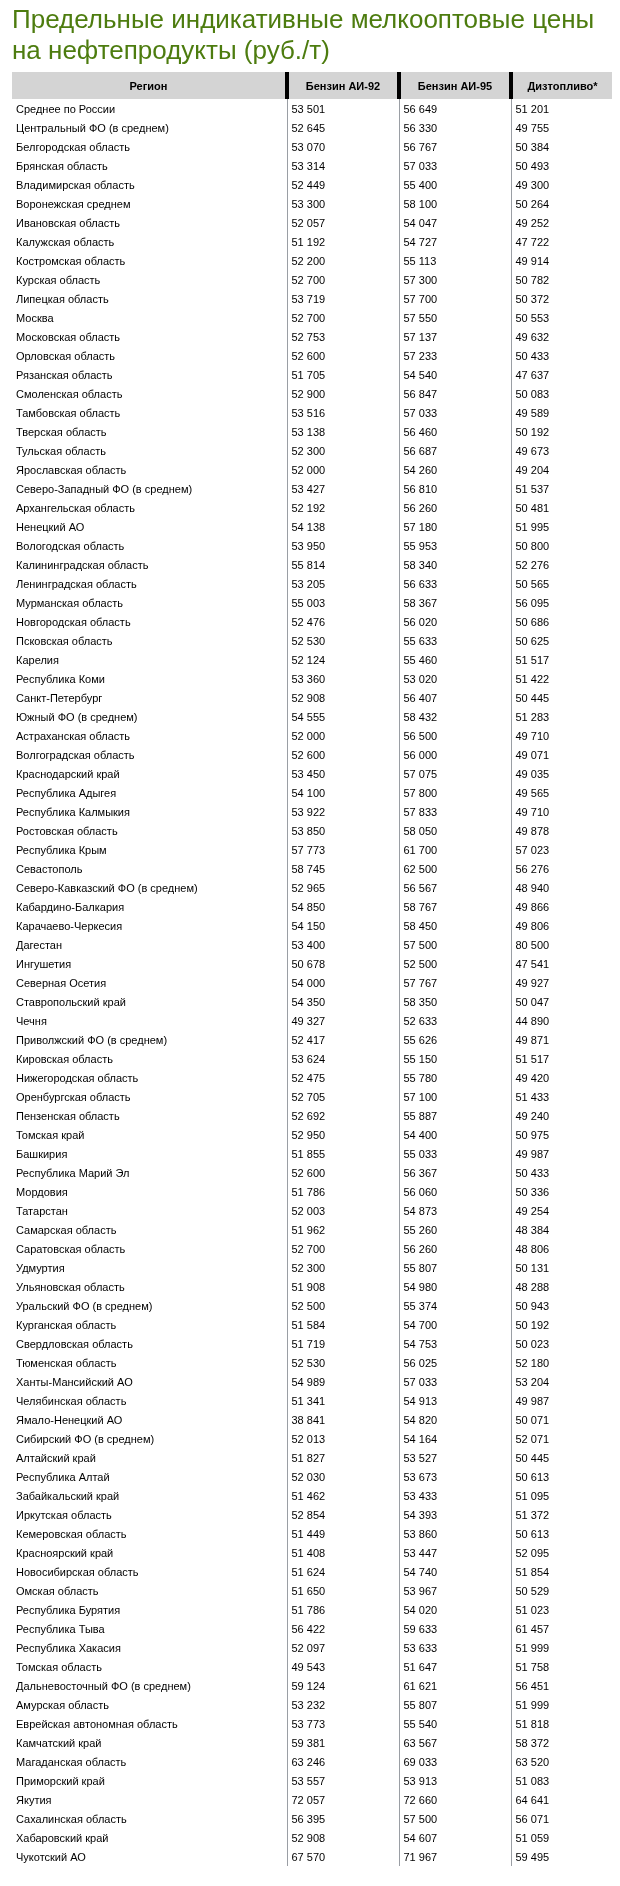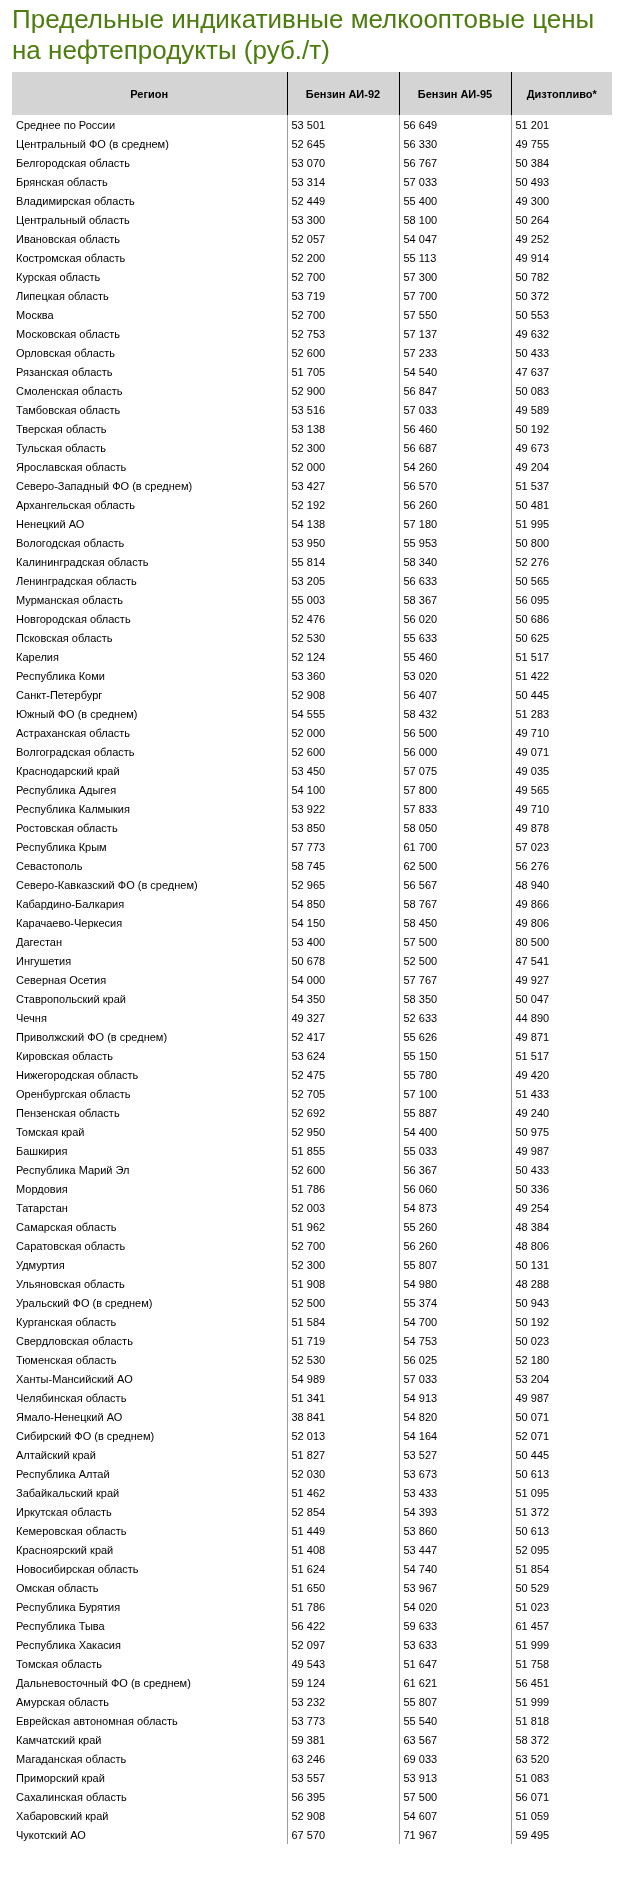--- a/index.html
+++ b/index.html
@@ -5,23 +5,23 @@
   html, body { margin: 0; padding: 0; background: #ffffff; }
   body { width: 620px; height: 1886px; position: relative; overflow: hidden;
          font-family: "Liberation Sans", sans-serif; color: #000; }
   .title { position: absolute; left: 12px; top: 4px; width: 600px;
            font-size: 26px; line-height: 31px; font-weight: normal; color: #4d7c0f; margin: 0; }
   table.prices { position: absolute; left: 12px; top: 72px; width: 600px;
                  border-collapse: collapse; table-layout: fixed; font-size: 11px; }
   table.prices col.c-region { width: 275px; }
   table.prices col.c-num { width: 112px; }
   table.prices col.c-last { width: 101px; }
-  thead th { background: #d4d4d4; font-weight: bold; height: 19px; padding: 12px;
+  thead th { background: #d4d4d4; font-weight: bold; height: 19px; padding: 4px;
              text-align: center; font-size: 11px; border: none; }
-  thead th + th { border-left: 1px solid #000000; }
+  thead th + th { border-left: 4px solid #000000; }
   tbody td { height: 19px; padding: 0 0 0 4px; white-space: nowrap; vertical-align: middle; }
   tbody td.num { border-left: 1px solid #9a9ea4; }
   tbody tr.bold td { font-weight: normal; }
 </style>
 </head>
 <body>
 
 <h1 class="title">Предельные индикативные мелкооптовые цены на нефтепродукты (руб./т)</h1>
 
 <table class="prices">
@@ -64,32 +64,38 @@
         <td class="num">57 033</td>
         <td class="num">50 493</td>
       </tr>
       <tr>
         <td>Владимирская область</td>
         <td class="num">52 449</td>
         <td class="num">55 400</td>
         <td class="num">49 300</td>
       </tr>
       <tr>
-        <td>Центральный область</td>
+        <td>Воронежская среднем</td>
         <td class="num">53 300</td>
         <td class="num">58 100</td>
         <td class="num">50 264</td>
       </tr>
       <tr>
         <td>Ивановская область</td>
         <td class="num">52 057</td>
         <td class="num">54 047</td>
         <td class="num">49 252</td>
       </tr>
       <tr>
+        <td>Калужская область</td>
+        <td class="num">51 192</td>
+        <td class="num">54 727</td>
+        <td class="num">47 722</td>
+      </tr>
+      <tr>
         <td>Костромская область</td>
         <td class="num">52 200</td>
         <td class="num">55 113</td>
         <td class="num">49 914</td>
       </tr>
       <tr>
         <td>Курская область</td>
         <td class="num">52 700</td>
         <td class="num">57 300</td>
         <td class="num">50 782</td>
@@ -150,21 +156,21 @@
       </tr>
       <tr>
         <td>Ярославская область</td>
         <td class="num">52 000</td>
         <td class="num">54 260</td>
         <td class="num">49 204</td>
       </tr>
       <tr class="bold">
         <td>Северо-Западный ФО (в среднем)</td>
         <td class="num">53 427</td>
-        <td class="num">56 570</td>
+        <td class="num">56 810</td>
         <td class="num">51 537</td>
       </tr>
       <tr>
         <td>Архангельская область</td>
         <td class="num">52 192</td>
         <td class="num">56 260</td>
         <td class="num">50 481</td>
       </tr>
       <tr>
         <td>Ненецкий АО</td>
@@ -562,20 +568,26 @@
         <td class="num">69 033</td>
         <td class="num">63 520</td>
       </tr>
       <tr>
         <td>Приморский край</td>
         <td class="num">53 557</td>
         <td class="num">53 913</td>
         <td class="num">51 083</td>
       </tr>
       <tr>
+        <td>Якутия</td>
+        <td class="num">72 057</td>
+        <td class="num">72 660</td>
+        <td class="num">64 641</td>
+      </tr>
+      <tr>
         <td>Сахалинская область</td>
         <td class="num">56 395</td>
         <td class="num">57 500</td>
         <td class="num">56 071</td>
       </tr>
       <tr>
         <td>Хабаровский край</td>
         <td class="num">52 908</td>
         <td class="num">54 607</td>
         <td class="num">51 059</td>

